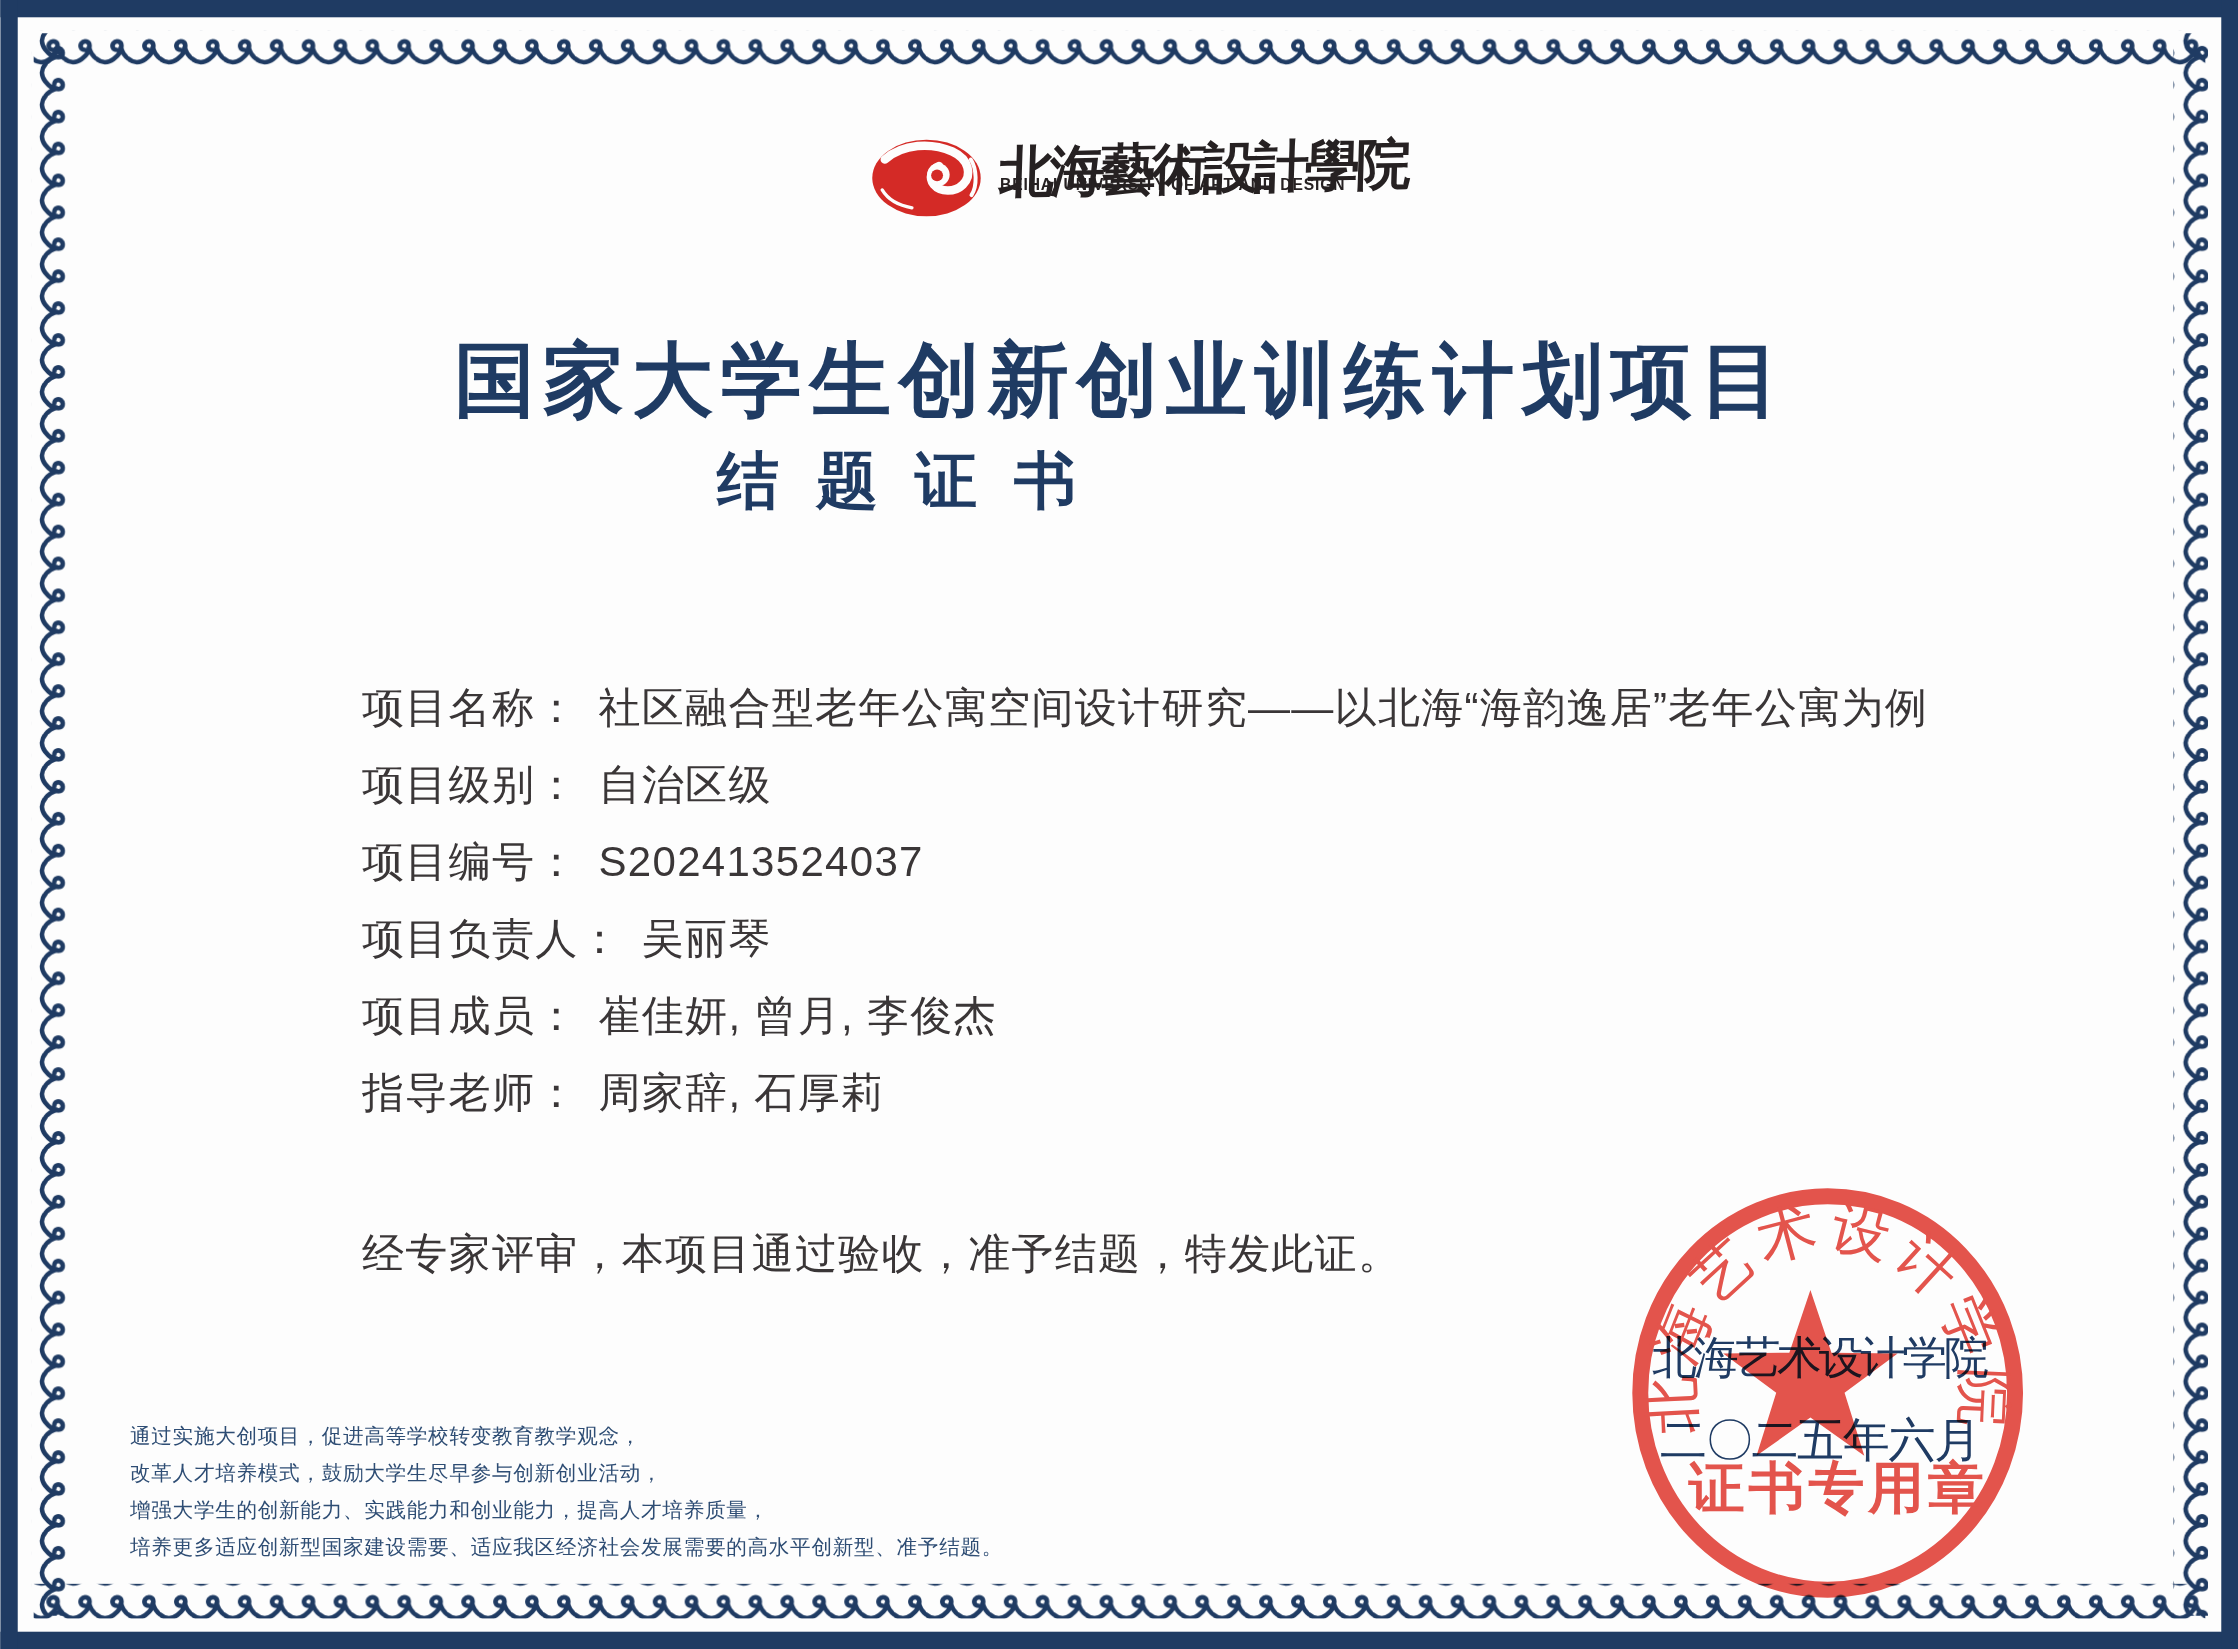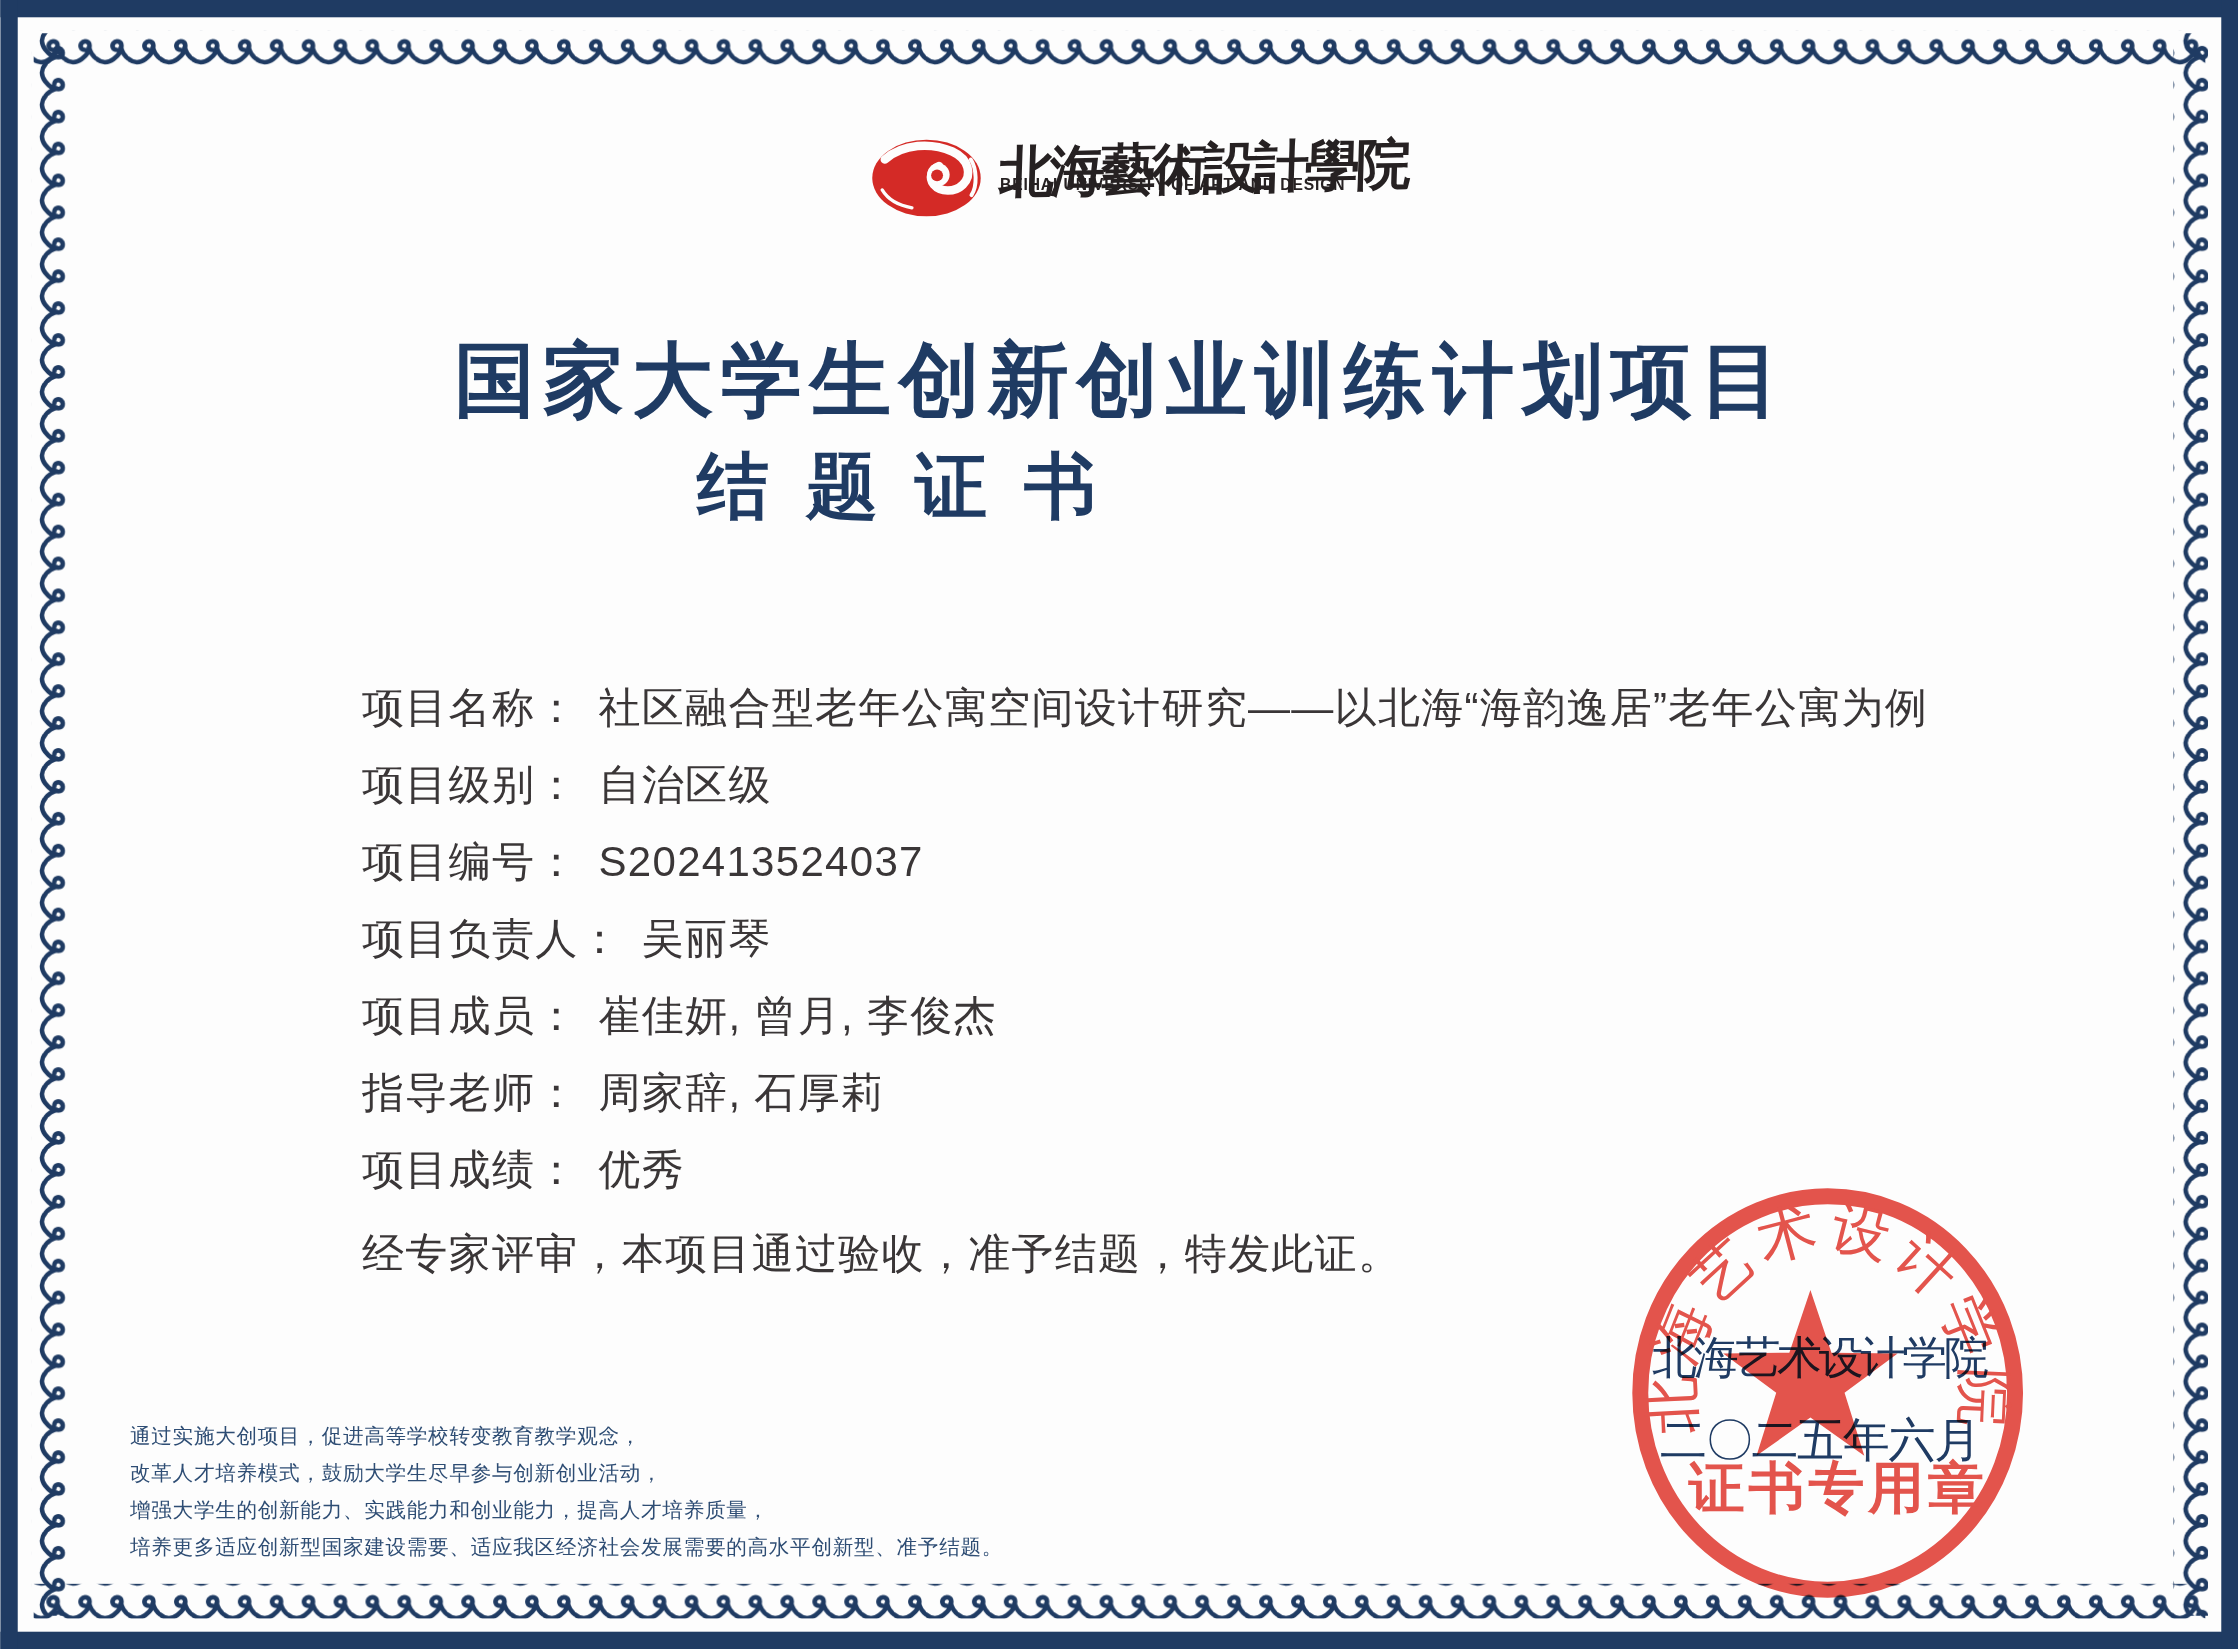--- a/index.html
+++ b/index.html
@@ -27,21 +27,21 @@
   
   .title{
     position:absolute;left:0;top:327px;width:2239px;text-align:center;
     font-family:"Liberation Serif", serif;font-weight:bold;
     font-size:81px;letter-spacing:8px;padding-left:4px;box-sizing:border-box;
     color:#1f3b63;white-space:nowrap;z-index:2;
   }
   .subtitle{
     position:absolute;left:0;top:439px;width:1793px;text-align:center;
     font-family:"Liberation Serif", serif;font-weight:bold;
-    font-size:72px;letter-spacing:37px;padding-left:37px;box-sizing:border-box;
+    font-size:62px;letter-spacing:37px;padding-left:37px;box-sizing:border-box;
     color:#1f3b63;white-space:nowrap;z-index:2;
   }
   
   .fields{position:absolute;left:362px;top:684px;z-index:2;}
   .field-row{
     display:flex;gap:20px;margin-bottom:30px;
     font-size:42px;line-height:47px;letter-spacing:1.3px;color:#3a3637;
     white-space:nowrap;
   }
   .field-label{flex:0 0 auto;}
@@ -139,24 +139,20 @@
       <span class="field-value">吴丽琴</span>
     </div>
     <div class="field-row">
       <span class="field-label">项目成员：</span>
       <span class="field-value">崔佳妍, 曾月, 李俊杰</span>
     </div>
     <div class="field-row">
       <span class="field-label">指导老师：</span>
       <span class="field-value">周家辞, 石厚莉</span>
     </div>
-    <div class="field-row">
-      <span class="field-label">项目成绩：</span>
-      <span class="field-value">优秀</span>
-    </div>
   </div>
 
   <div class="statement">经专家评审，本项目通过验收，准予结题，特发此证。</div>
 
   <div class="footnote">
     <div>通过实施大创项目，促进高等学校转变教育教学观念，</div>
     <div>改革人才培养模式，鼓励大学生尽早参与创新创业活动，</div>
     <div>增强大学生的创新能力、实践能力和创业能力，提高人才培养质量，</div>
     <div>培养更多适应创新型国家建设需要、适应我区经济社会发展需要的高水平创新型、准予结题。</div>
   </div>

